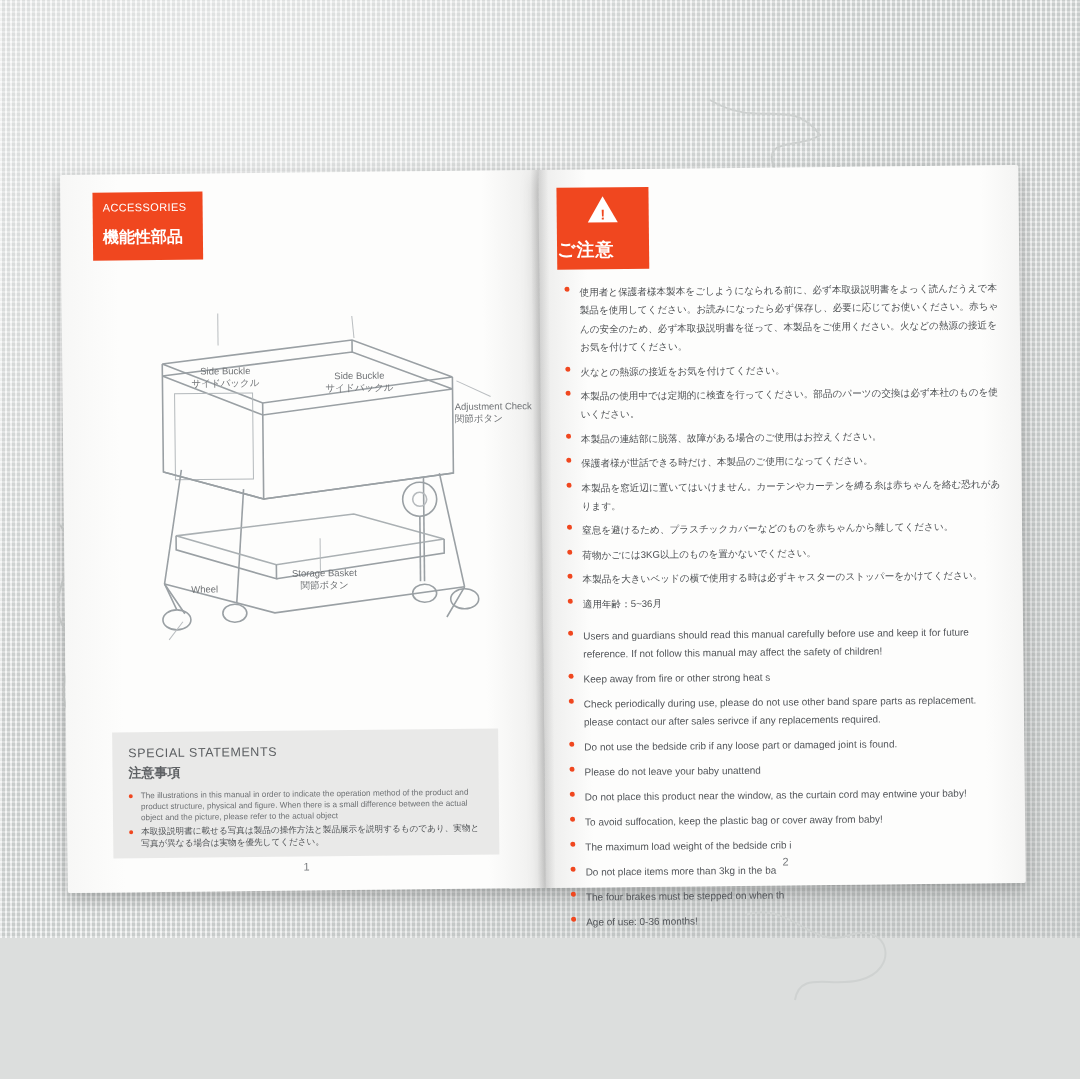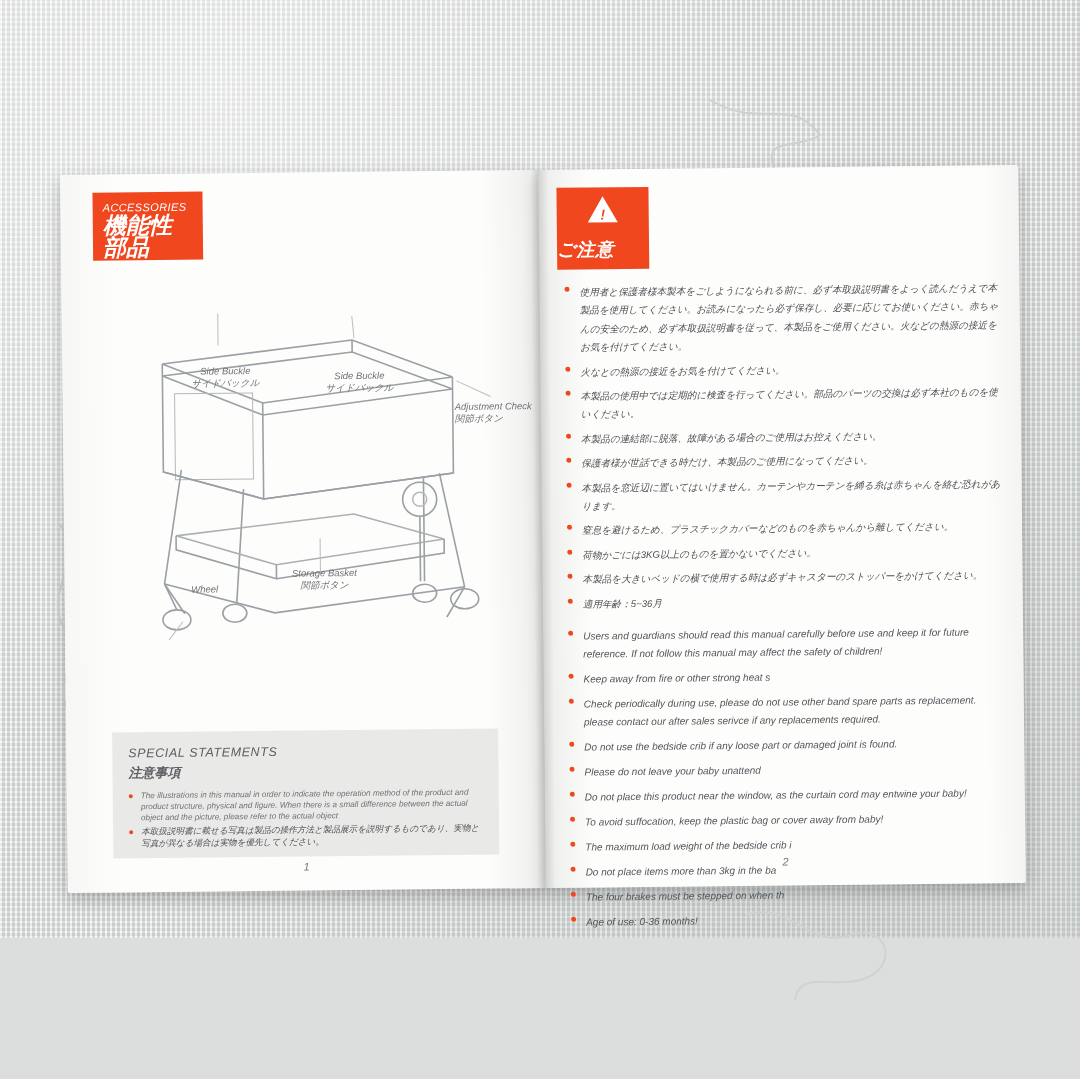--- a/index.html
+++ b/index.html
@@ -8,21 +8,20 @@
     font-family:"Liberation Sans", sans-serif;
     background:#dcdedd;
   }
   
   #scene{
     position:relative;width:1080px;height:938px;
     background:
       repeating-linear-gradient(90deg, rgba(255,255,255,.55) 0px, rgba(255,255,255,.55) 2px, rgba(190,194,193,.35) 2px, rgba(190,194,193,.35) 5px),
       repeating-linear-gradient(0deg, rgba(255,255,255,.45) 0px, rgba(255,255,255,.45) 2px, rgba(186,190,190,.3) 2px, rgba(186,190,190,.3) 5px),
       linear-gradient(135deg,#e2e4e3 0%, #d6d9d8 45%, #dfe1e0 100%);
-    font-style: italic;
   }
   #scene:before{
     content:"";position:absolute;inset:0;
     background:
       radial-gradient(ellipse at 20% 10%, rgba(255,255,255,.45), transparent 55%),
       radial-gradient(ellipse at 85% 90%, rgba(150,155,155,.28), transparent 60%);
     pointer-events:none;
   }
   
   .thread{position:absolute;pointer-events:none;}
@@ -44,21 +43,21 @@
   #spine{position:absolute;left:470px;top:0;width:18px;height:100%;
     background:linear-gradient(90deg, rgba(0,0,0,0) 0%, rgba(120,120,120,.22) 45%, rgba(130,130,130,.20) 55%, rgba(0,0,0,0) 100%);
     pointer-events:none;}
 
   
   .hdr-orange{
     position:absolute;background:#f0471f;color:#fff;
   }
   #acc-header{left:32px;top:18px;width:110px;height:68px;padding:8px 10px;box-sizing:border-box;}
   #acc-header .en{font-size:11px;letter-spacing:.4px;line-height:14px;}
-  #acc-header .jp{font-size:23px;font-weight:bold;line-height:22px;}
+  #acc-header .jp{font-size:16px;font-weight:bold;line-height:22px;margin-top:12px;}
 
   #illus{position:absolute;left:60px;top:110px;width:400px;height:420px;}
   .lbl{position:absolute;font-size:9.5px;color:#6f7275;line-height:11.5px;text-align:center;}
   .lbl .jp{display:block;}
 
   #special-box{
     position:absolute;left:46px;top:558px;width:386px;height:126px;
     background:#e9e9e8;
   }
   #special-box .ttl-en{position:absolute;left:16px;top:14px;font-size:12.5px;letter-spacing:.6px;color:#5d6063;}

